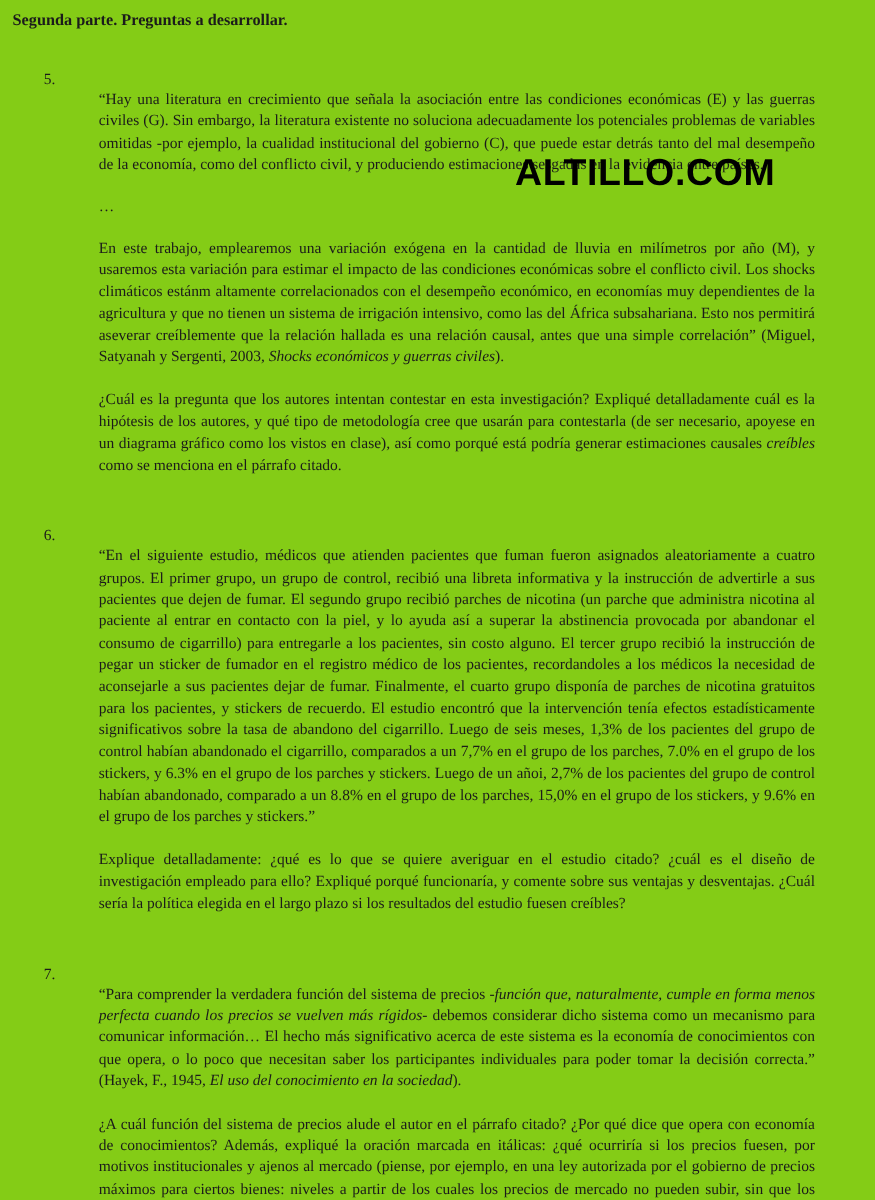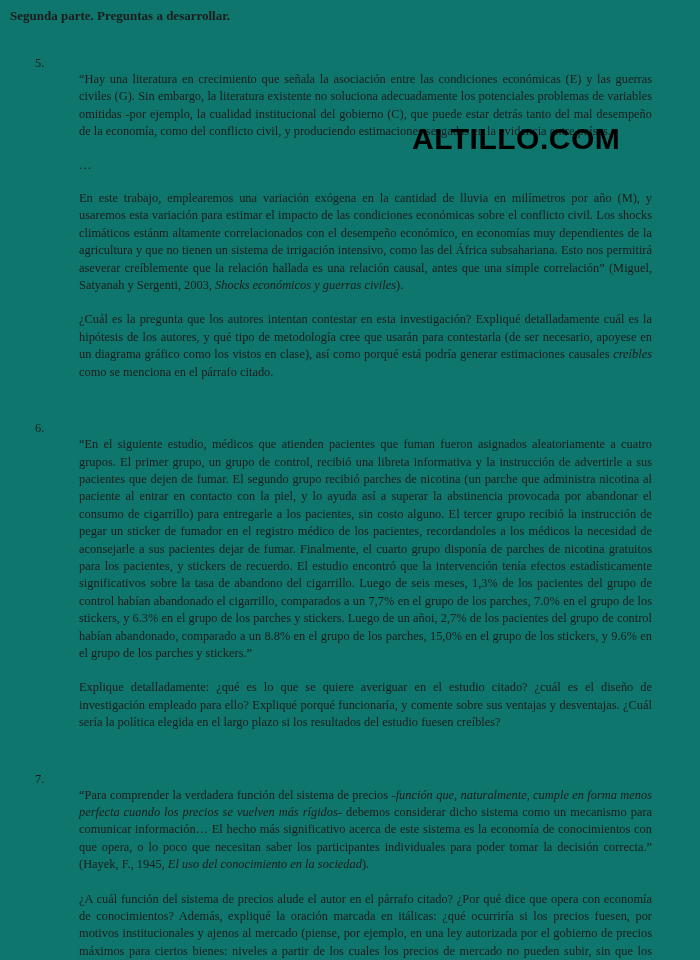--- a/index.html
+++ b/index.html
@@ -4,21 +4,21 @@
 <style>
   html, body {
     margin: 0;
     padding: 0;
     background: #ffffff;
   }
   .page {
     position: relative;
     width: 700px;
     height: 960px;
-    background: #0f766e;
+    background: #84cc16;
     overflow: hidden;
     font-family: "Liberation Serif", serif;
     font-size: 12.4px;
     line-height: 17.4px;
     color: #1b1b1b;
     box-sizing: border-box;
     padding: 8px 32px 0 10px;
   }
   .title {
     font-weight: bold;

